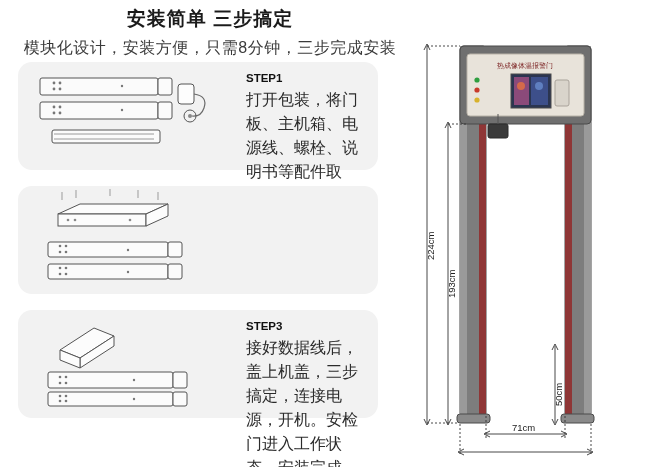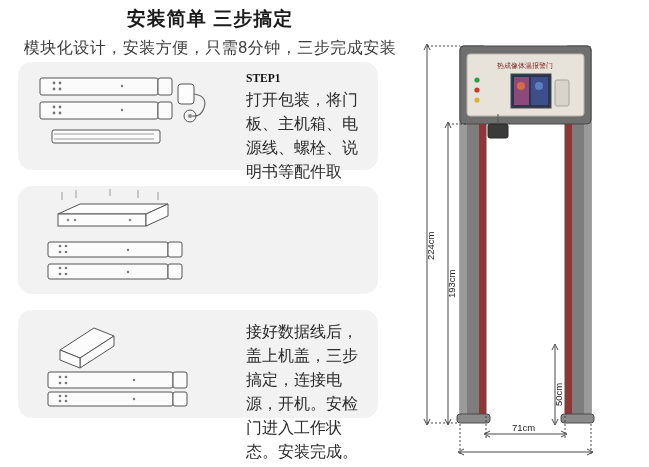--- a/index.html
+++ b/index.html
@@ -67,21 +67,20 @@
     position: absolute;
     left: 228px;
     top: 10px;
     width: 124px;
   }
   .step-label {
     font-size: 11.5px;
     font-weight: bold;
     color: #111;
     margin-bottom: 4px;
-    font-family: Liberation Serif, serif;
   }
   .step-text {
     font-size: 16px;
     line-height: 1.5;
     color: #2b2b2b;
     white-space: pre-line;
   }
 
   
   .machine {
@@ -219,20 +218,21 @@
           <circle cx="42" cy="86" r="1.3"></circle>
             <circle cx="48" cy="86" r="1.3"></circle>
           <circle cx="42" cy="91" r="1.3"></circle>
             <circle cx="48" cy="91" r="1.3"></circle>
           <circle cx="116" cy="70" r="1.2"></circle>
             <circle cx="116" cy="89" r="1.2"></circle>
         </g>
       </svg>
     </div>
     <div class="txtwrap">
+      <div class="step-label">STEP3</div>
       <div class="step-text">接好数据线后，盖上机盖，三步搞定，连接电源，开机。安检门进入工作状态。安装完成。</div>
     </div>
   </div>
 
   <div class="machine">
     <svg width="230" height="430" viewBox="0 0 230 430" xmlns="http://www.w3.org/2000/svg">
 
       <g>
 
         <rect x="45" y="18" width="26" height="370" rx="3" fill="#7d7d7d" stroke="#4a4a4a" stroke-width="1"></rect>

